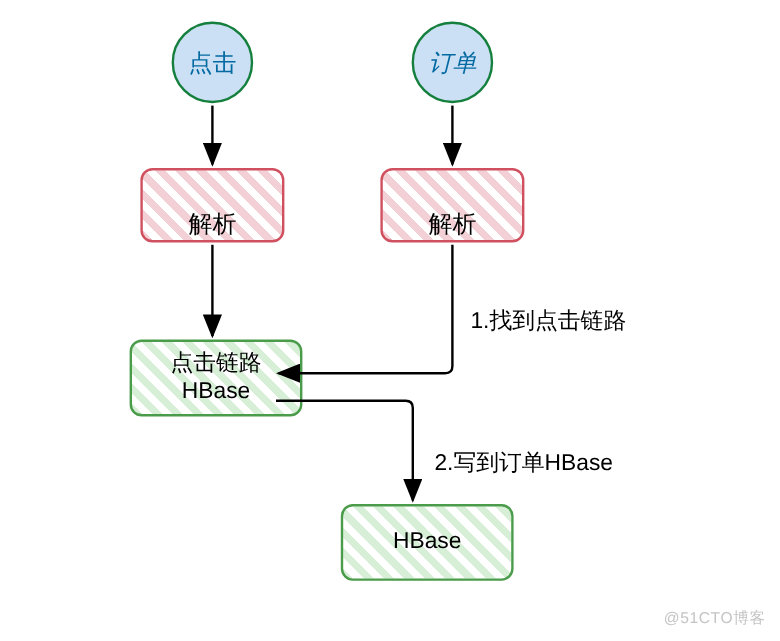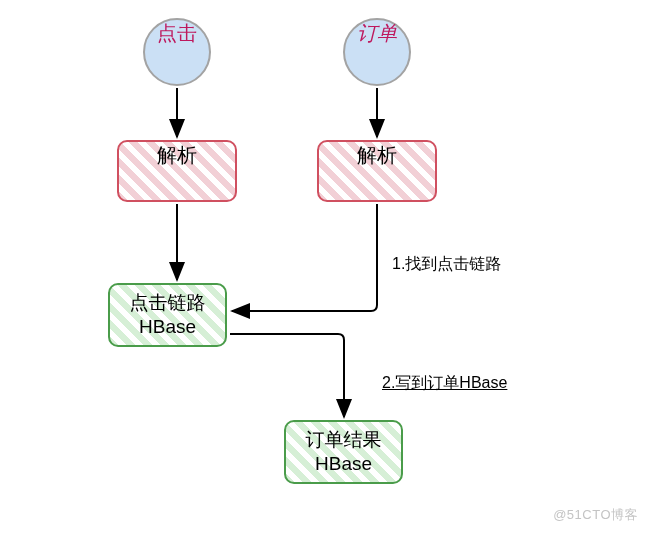--- a/index.html
+++ b/index.html
@@ -10,51 +10,52 @@
     background: #ffffff;
     font-family: "PingFang SC", "Microsoft YaHei", Arial, sans-serif;
     position: relative;
     overflow: hidden;
   }
   .node-circle {
     position: absolute;
     width: 68px;
     height: 68px;
     border-radius: 50%;
-    border: 2px solid #a3a3a3;
+    border: 2px solid #15803d;
     background: #cbe0f5;
     display: flex;
+    align-items: center;
     justify-content: center;
     font-size: 20px;
-    color: #be185d;
+    color: #0369a1;
     box-sizing: border-box;
   }
   .node-parse {
     position: absolute;
     width: 120px;
     height: 62px;
     border: 2px solid #d05060;
     border-radius: 10px;
     background: repeating-linear-gradient(
       45deg,
       #f2d0d6 0px,
       #f2d0d6 6px,
       #ffffff 6px,
       #ffffff 12px
     );
     display: flex;
-    align-items: flex-start;
+    align-items: flex-end;
     justify-content: center;
     font-size: 20px;
     color: #000;
     box-sizing: border-box;
   }
   .node-db {
     position: absolute;
-    width: 119px;
+    width: 144px;
     height: 64px;
     border: 2px solid #4a9c4a;
     border-radius: 10px;
     background: repeating-linear-gradient(
       45deg,
       #d6efd6 0px,
       #d6efd6 6px,
       #ffffff 6px,
       #ffffff 12px
     );
@@ -63,21 +64,21 @@
     align-items: center;
     justify-content: center;
     font-size: 19px;
     line-height: 1.25;
     color: #000;
     text-align: center;
     box-sizing: border-box;
   }
   .edge-label {
     position: absolute;
-    font-size: 16px;
+    font-size: 19px;
     color: #000;
     white-space: nowrap;
   }
   svg.arrows {
     position: absolute;
     left: 0;
     top: 0;
     width: 650px;
     height: 534px;
     pointer-events: none;
@@ -110,21 +111,20 @@
 <div class="node-parse" style="left:317px; top:140px;">
   <span>解析</span>
 </div>
 
 <div class="node-db" style="left:108px; top:283px;">
   <span>点击链路</span>
   <span>HBase</span>
 </div>
 
 <div class="node-db" style="left:284px; top:420px;">
-  <span>订单结果</span>
   <span>HBase</span>
 </div>
 
 <svg class="arrows">
   <defs>
     <marker id="arrowhead" markerWidth="10" markerHeight="8" refX="9" refY="4" orient="auto" markerUnits="strokeWidth">
       <path d="M0,0 L10,4 L0,8 Z" fill="#000"></path>
     </marker>
   </defs>
 
@@ -134,15 +134,15 @@
 
   <path d="M177 204 L177 280" stroke="#000" stroke-width="2" fill="none" marker-end="url(#arrowhead)"></path>
 
   <path d="M377 204 L377 305 Q377 311 371 311 L232 311" stroke="#000" stroke-width="2" fill="none" marker-end="url(#arrowhead)"></path>
 
   <path d="M230 334 L338 334 Q344 334 344 340 L344 417" stroke="#000" stroke-width="2" fill="none" marker-end="url(#arrowhead)"></path>
 </svg>
 
 <div class="edge-label" style="left:392px; top:254px;">1.找到点击链路</div>
 
-<div class="edge-label" style="left:382px; top:373px;text-decoration:underline;">2.写到订单HBase</div>
+<div class="edge-label" style="left:362px; top:373px;">2.写到订单HBase</div>
 
 <div class="watermark">@51CTO博客</div>
 
 </body></html>

